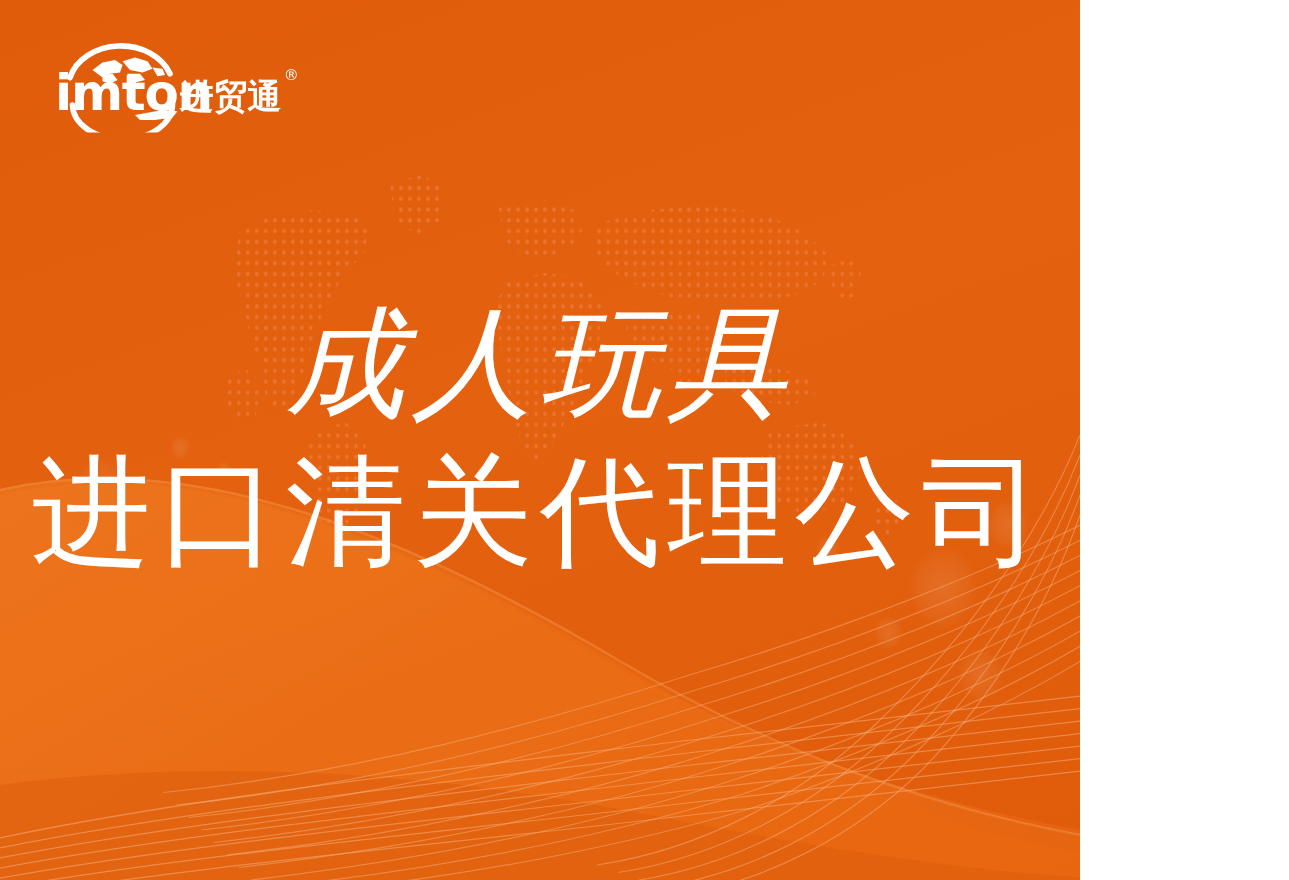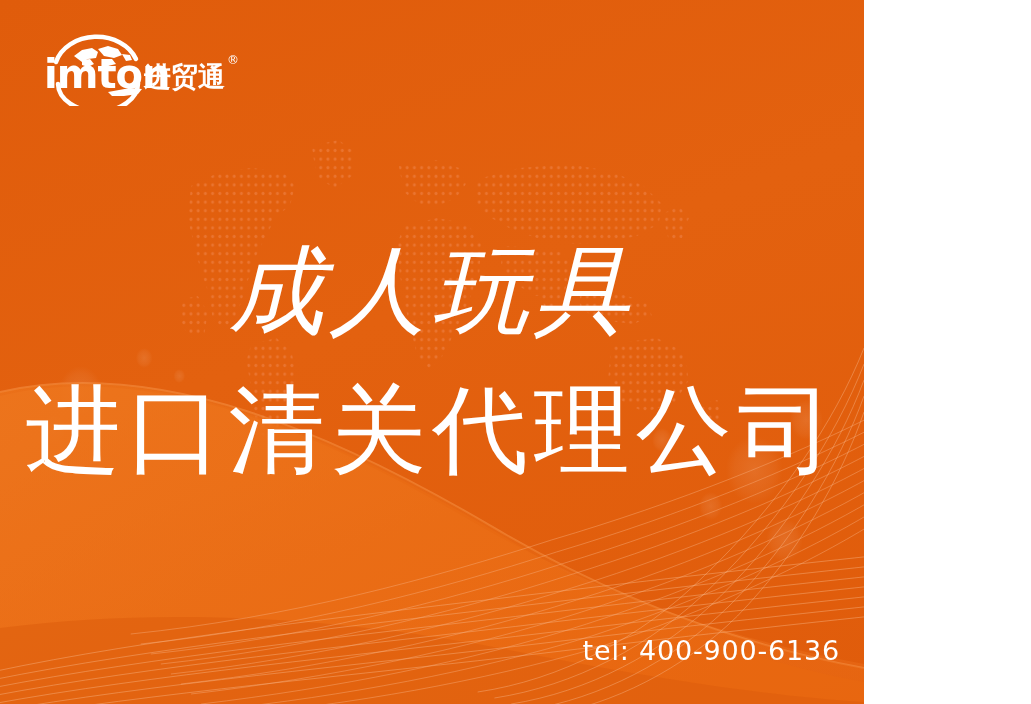--- a/index.html
+++ b/index.html
@@ -63,21 +63,20 @@
     white-space: nowrap;
   }
   .line-1 {
     font-size: 96px;
     line-height: 118px;
     font-style: italic;
   }
   .line-2 {
     font-size: 96px;
     line-height: 118px;
-    margin-top: 21px;
   }
 
   
   .tel {
     position: absolute;
     right: 24px;
     bottom: 38px;
     color: #ffffff;
     font-family: "DejaVu Sans", "Liberation Sans", sans-serif;
     font-size: 27px;
@@ -239,15 +238,14 @@
         <path d="M88 60 L96 58 L98 62 L90 63 Z" fill="#ffffff"></path>
       </g>
     </svg>
   </div>
 
   <div class="headline">
     <span class="headline-line line-1">成人玩具</span>
     <span class="headline-line line-2">进口清关代理公司</span>
   </div>
 
-  <div class="tel">tel: 400-900-6136</div>
 
 </div>
 
 </body></html>

